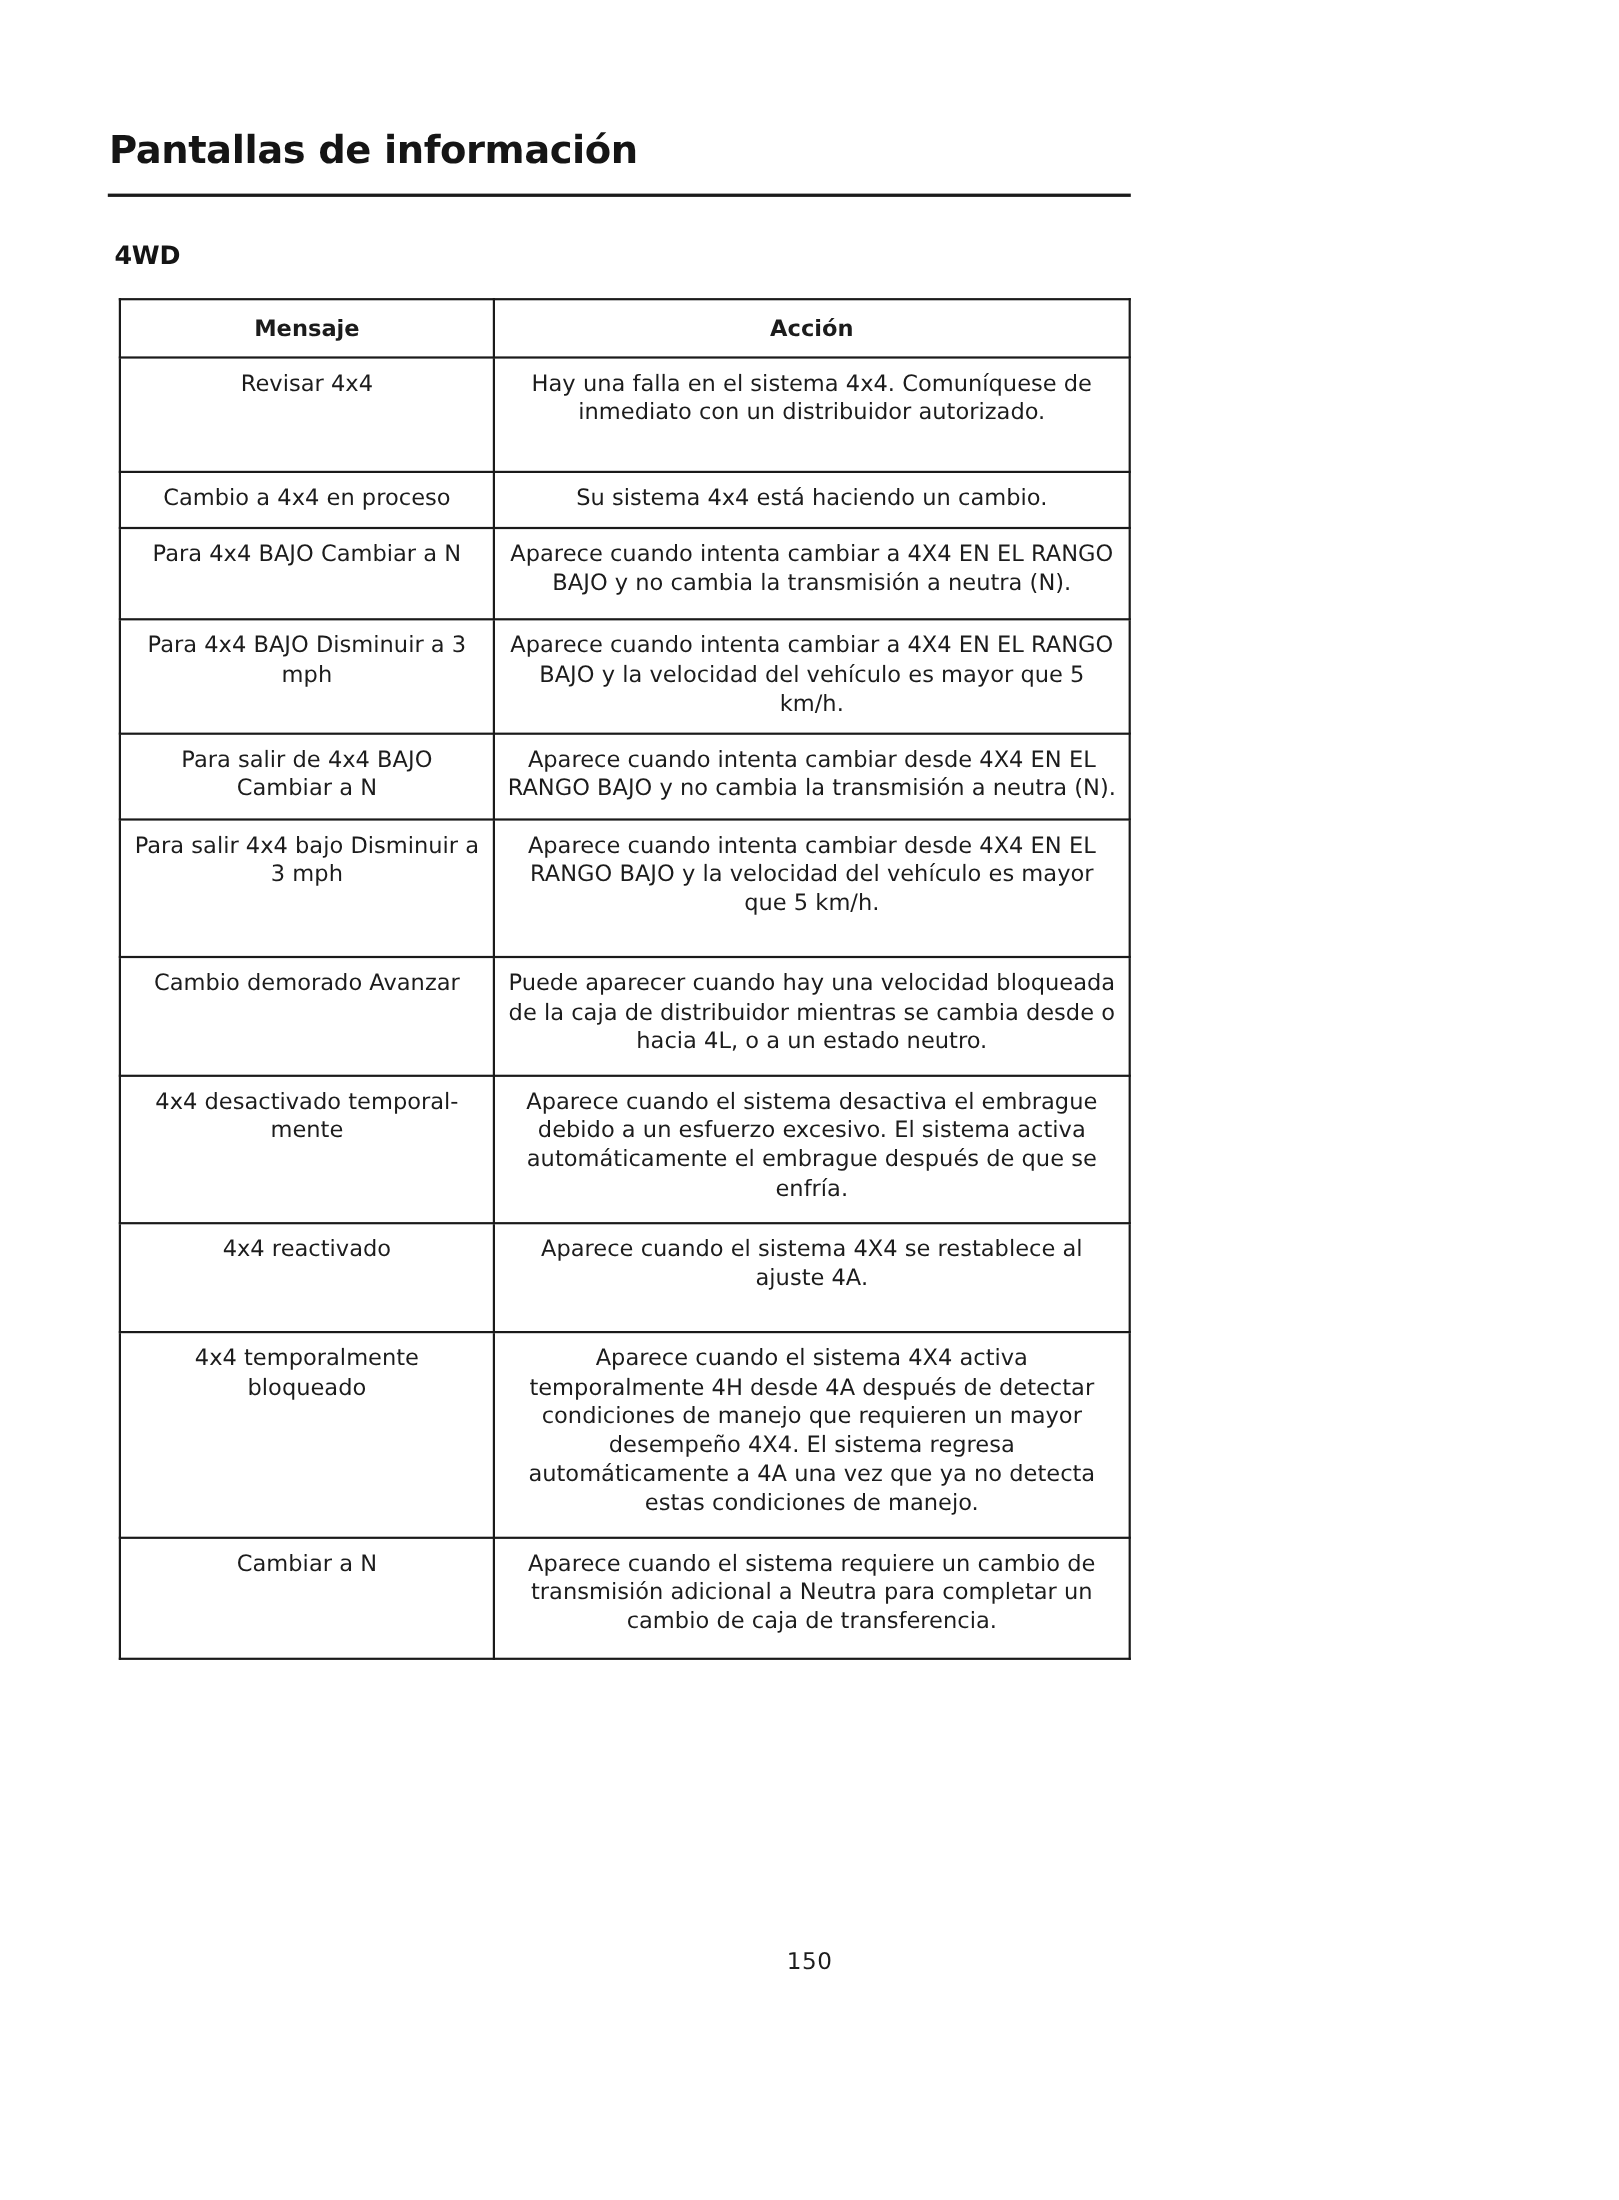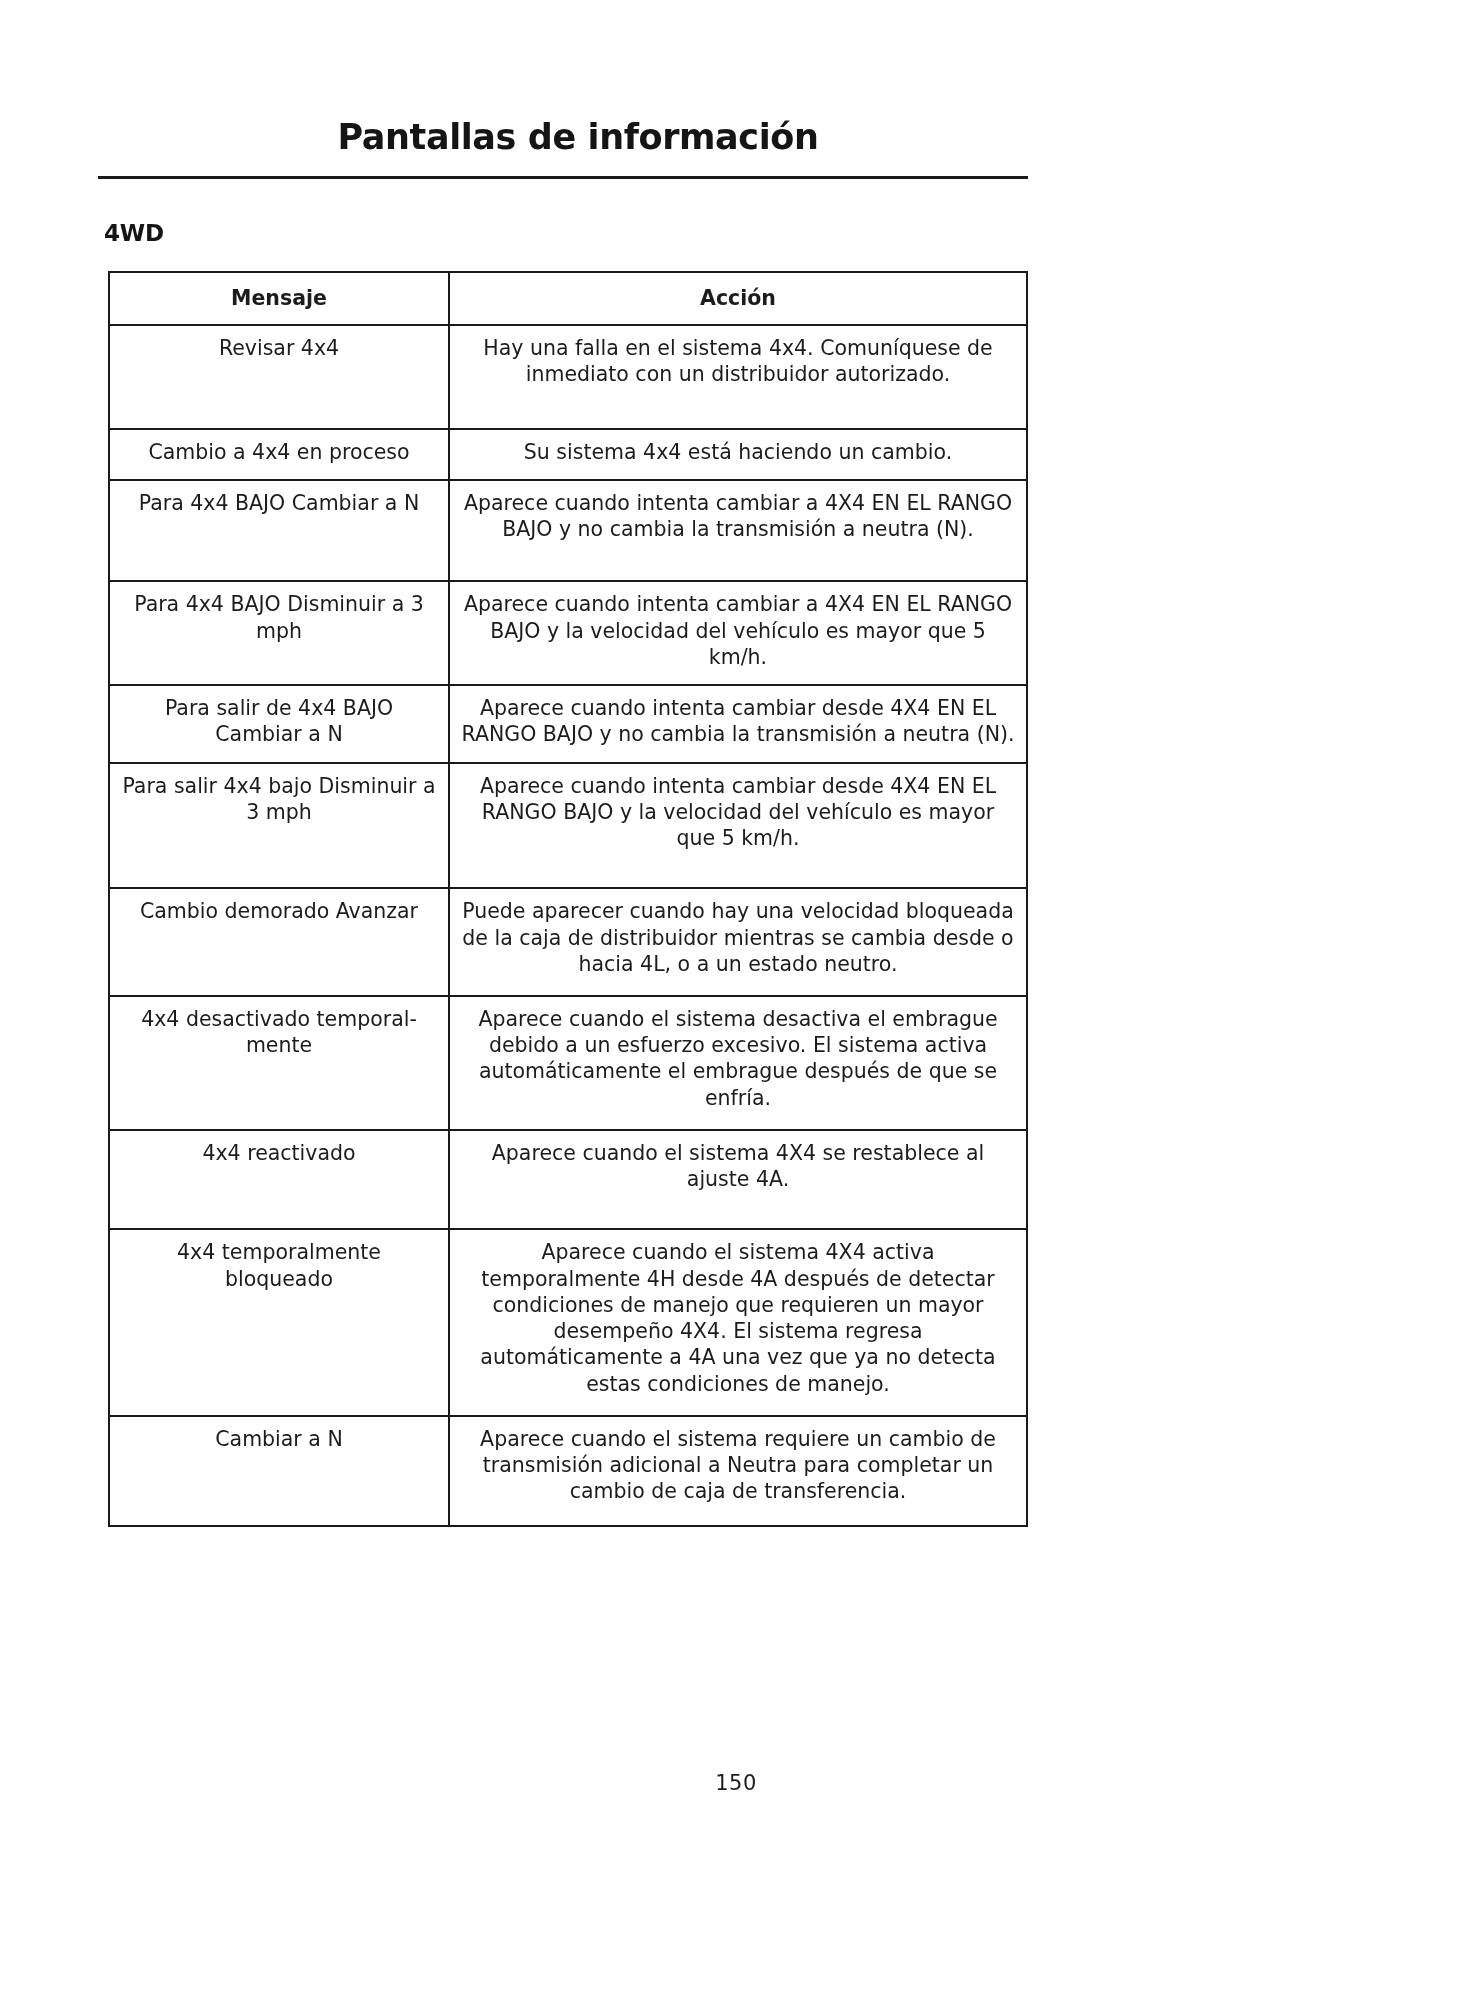--- a/index.html
+++ b/index.html
@@ -21,24 +21,24 @@
     left: 0;
     top: 0;
     width: 1472px;
     height: 2000px;
     box-sizing: border-box;
   }
 
   
   .page-header {
     position: absolute;
-    left: 113px;
+    left: 99px;
     top: 118px;
     width: 930px;
-    text-align: center;
+    text-align: left;
   }
   .page-header .chapter-title {
     font-family: "DejaVu Sans", "Liberation Sans", sans-serif;
     font-size: 35px;
     font-weight: bold;
     letter-spacing: -0.4px;
     color: #151515;
     line-height: 1.1;
     display: block;
   }
@@ -90,21 +90,21 @@
     font-size: 20.5px;
     padding: 12px 10px 13px 10px;
     vertical-align: middle;
   }
   table.msg-table col.c-msg { width: 340px; }
   table.msg-table col.c-act { width: 578px; }
 
   
   tr[data-h="1"] td { padding-bottom: 40px; }
   tr[data-h="2"] td { padding-bottom: 14px; }
-  tr[data-h="3"] td { padding-bottom: 38px; }
+  tr[data-h="3"] td { padding-bottom: 20px; }
   tr[data-h="4"] td { padding-bottom: 14px; }
   tr[data-h="5"] td { padding-bottom: 14px; }
   tr[data-h="6"] td { padding-bottom: 36px; }
   tr[data-h="7"] td { padding-bottom: 18px; border-radius: 11px; }
   tr[data-h="8"] td { padding-bottom: 18px; }
   tr[data-h="9"] td { padding-bottom: 36px; }
   tr[data-h="10"] td { padding-bottom: 18px; }
   tr[data-h="11"] td { padding-bottom: 20px; }
 
   

